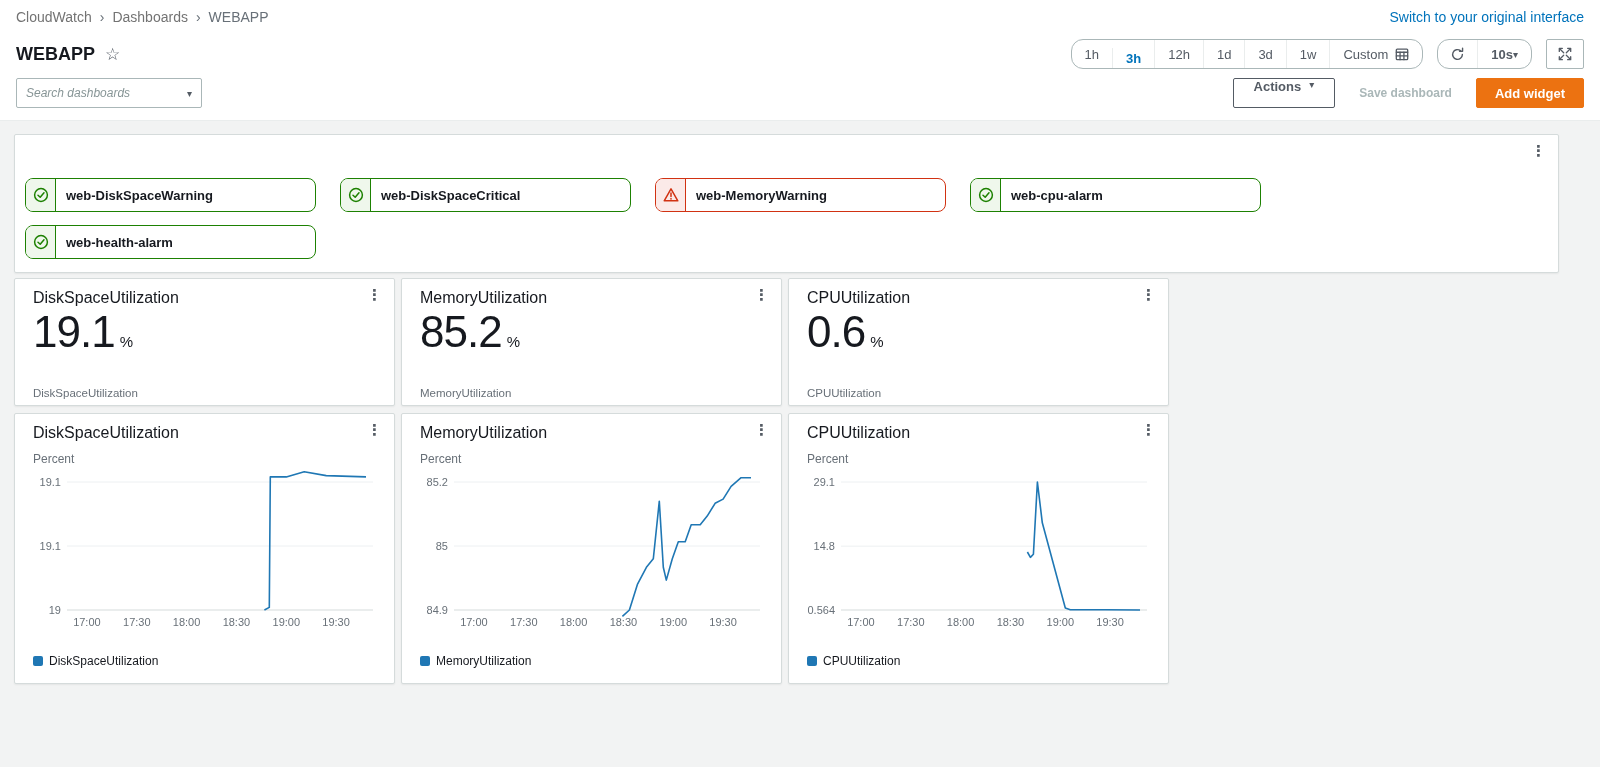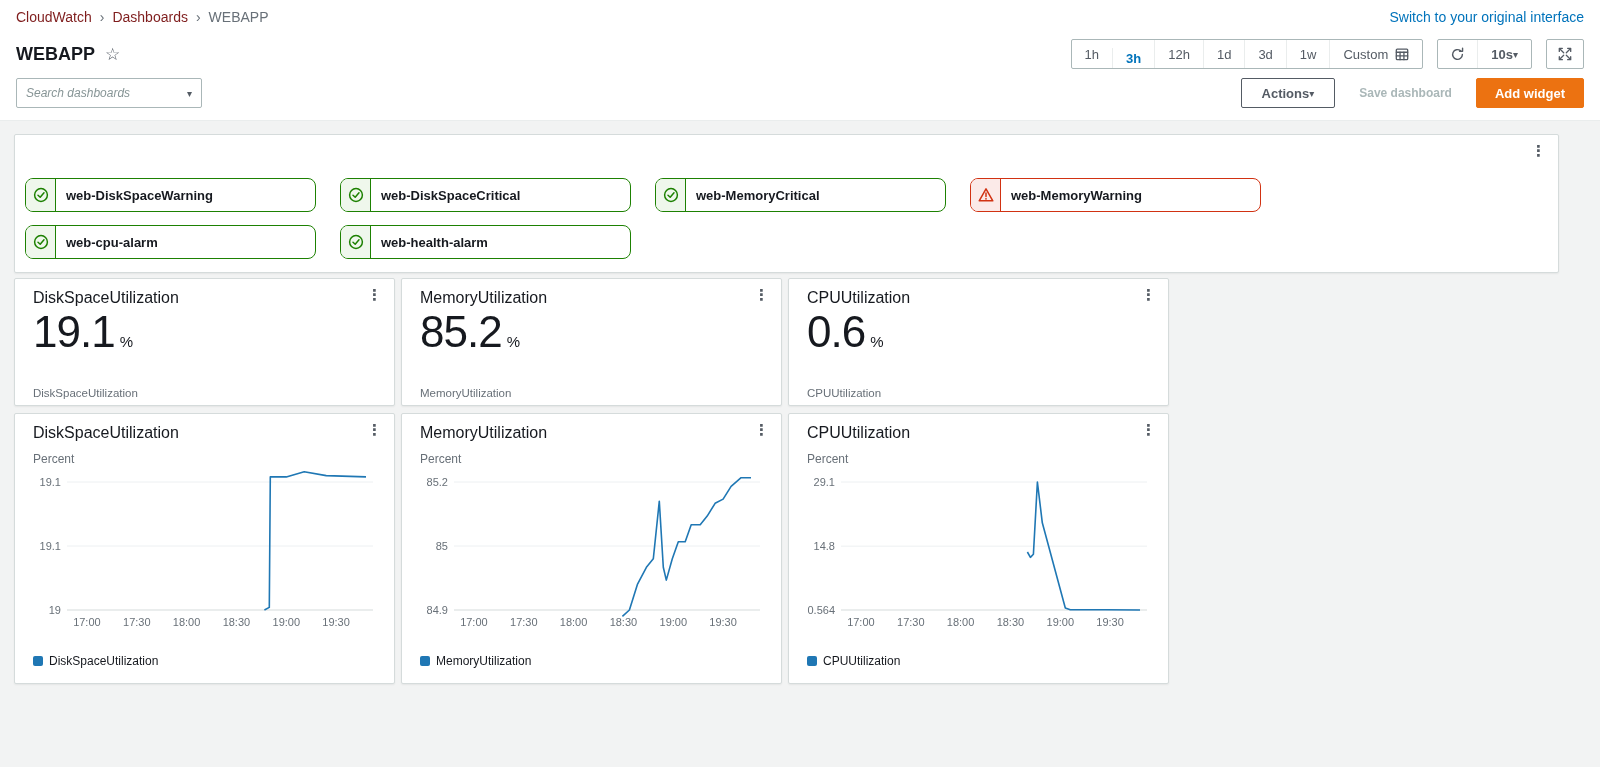--- a/index.html
+++ b/index.html
@@ -6,47 +6,47 @@
   html,body { width:1600px; height:767px; }
   body {
     font-family: "Liberation Sans", "DejaVu Sans", sans-serif;
     background:#ffffff; color:#16191f; overflow:hidden; position:relative;
   }
   a { text-decoration:none; }
 
   
   .topbar { height:34px; padding:0 16px; display:flex; align-items:center; justify-content:space-between; font-size:14px; }
   .breadcrumb { display:flex; align-items:center; }
-  .crumb-link { color:#7f1d1d; cursor:pointer; }
+  .crumb-link { color:#737373; cursor:pointer; }
   .crumb-sep { color:#687078; margin:0 8px; font-size:14px; }
   .crumb-current { color:#687078; }
   .switch-link { color:#0073bb; cursor:pointer; }
 
   
   .title-row { height:40px; padding:0 16px; display:flex; align-items:center; }
   .page-title { font-size:18px; font-weight:bold; color:#16191f; }
   .star { margin-left:10px; font-size:17px; color:#545b64; cursor:pointer; }
   .time-controls { margin-left:auto; display:flex; align-items:center; gap:14px; }
-  .range-group, .refresh-group { display:flex; align-items:stretch; height:30px; border:1px solid #aab7b8; background:#fff; border-radius:2px; }
+  .range-group, .refresh-group { display:flex; align-items:stretch; height:30px; border:1px solid #aab7b8; background:#fff; border-radius:12px; }
   .range-btn { padding:0 13px; display:flex; align-items:center; gap:7px; font-size:13px; color:#545b64; cursor:pointer; border-left:1px solid #eaeded; }
   .range-btn:first-child { border-left:none; }
   .range-btn.selected { color:#0073bb; font-weight:bold;margin-top:8px; }
   .refresh-btn { width:40px; display:flex; align-items:center; justify-content:center; border-right:1px solid #eaeded; cursor:pointer; }
   .interval-btn { padding:0 13px; display:flex; align-items:center; gap:0; font-size:13px; font-weight:bold; color:#545b64; cursor:pointer; }
   .caret { font-size:10px; color:#545b64; }
   .expand-btn { width:38px; height:30px; border:1px solid #aab7b8; border-radius:2px; background:#fff; display:flex; align-items:center; justify-content:center; cursor:pointer; }
   .icon-stroke { stroke:#545b64; fill:none; stroke-width:1.5; stroke-linecap:round; stroke-linejoin:round; }
 
   
   .toolbar-row { padding:4px 16px 12px 16px; display:flex; align-items:center; }
   .search-box { width:186px; height:30px; border:1px solid #aab7b8; border-radius:2px; background:#fff; display:flex; align-items:center; padding:0 9px; }
   .search-box input { border:none; outline:none; flex:1; min-width:0; font-style:italic; font-size:12px; font-family:inherit; color:#16191f; background:transparent; }
   .search-box input::placeholder { color:#879596; font-style:italic; }
   .toolbar-right { margin-left:auto; display:flex; align-items:center; gap:10px; }
-  .btn-secondary { height:30px; padding:0 20px; border:1px solid #545b64; border-radius:2px; background:#fff; font-weight:bold; font-size:13px; color:#545b64; display:flex; align-items:center; gap:0; cursor:pointer; font-family:inherit; }
+  .btn-secondary { height:30px; padding:0 20px; border:1px solid #545b64; border-radius:2px; background:#fff; font-weight:bold; font-size:13px; color:#545b64; display:flex; gap:8px; cursor:pointer; font-family:inherit; }
   .btn-disabled { height:30px; padding:0 14px; border:none; background:none; font-weight:bold; font-size:12px; color:#aab7b8; font-family:inherit; }
   .btn-primary { height:30px; padding:0 18px; border:1px solid #ec7211; border-radius:2px; background:#ec7211; font-weight:bold; font-size:13px; color:#fff; cursor:pointer; font-family:inherit; }
 
   
   .main { position:relative; background:#f2f3f3; height:647px; border-top:1px solid #eaeded; }
   .card { position:absolute; background:#fff; border:1px solid #d5dbdb; border-radius:2px; box-shadow:0 1px 2px rgba(0,0,0,0.06); }
   .kebab { position:absolute; top:8px; right:12px; font-size:15px; font-weight:bold; color:#545b64; cursor:pointer; line-height:1; }
 
   
   .alarms-card { left:14px; top:13px; width:1545px; height:139px; }
@@ -181,29 +181,20 @@
       <div class="pill ok">
         <span class="pill-icon">
           <svg width="16" height="16" viewBox="0 0 16 16">
             <circle cx="8" cy="8" r="6.4" fill="none" stroke="#1d8102" stroke-width="1.5"></circle>
             <polyline points="5,8.3 7.2,10.3 11,5.8" fill="none" stroke="#1d8102" stroke-width="1.5" stroke-linecap="round" stroke-linejoin="round"></polyline>
           </svg>
         </span>
         <span class="pill-label">web-DiskSpaceCritical</span>
       </div>
 
-      <div class="pill ok">
-        <span class="pill-icon">
-          <svg width="16" height="16" viewBox="0 0 16 16">
-            <circle cx="8" cy="8" r="6.4" fill="none" stroke="#1d8102" stroke-width="1.5"></circle>
-            <polyline points="5,8.3 7.2,10.3 11,5.8" fill="none" stroke="#1d8102" stroke-width="1.5" stroke-linecap="round" stroke-linejoin="round"></polyline>
-          </svg>
-        </span>
-        <span class="pill-label">web-MemoryCritical</span>
-      </div>
 
       <div class="pill alarm">
         <span class="pill-icon">
           <svg width="16" height="16" viewBox="0 0 16 16">
             <path d="M8 1.8 L14.8 13.8 H1.2 Z" fill="none" stroke="#d13212" stroke-width="1.5" stroke-linejoin="round"></path>
             <line x1="8" y1="6" x2="8" y2="9.6" stroke="#d13212" stroke-width="1.5" stroke-linecap="round"></line>
             <circle cx="8" cy="11.8" r="0.9" fill="#d13212"></circle>
           </svg>
         </span>
         <span class="pill-label">web-MemoryWarning</span>

